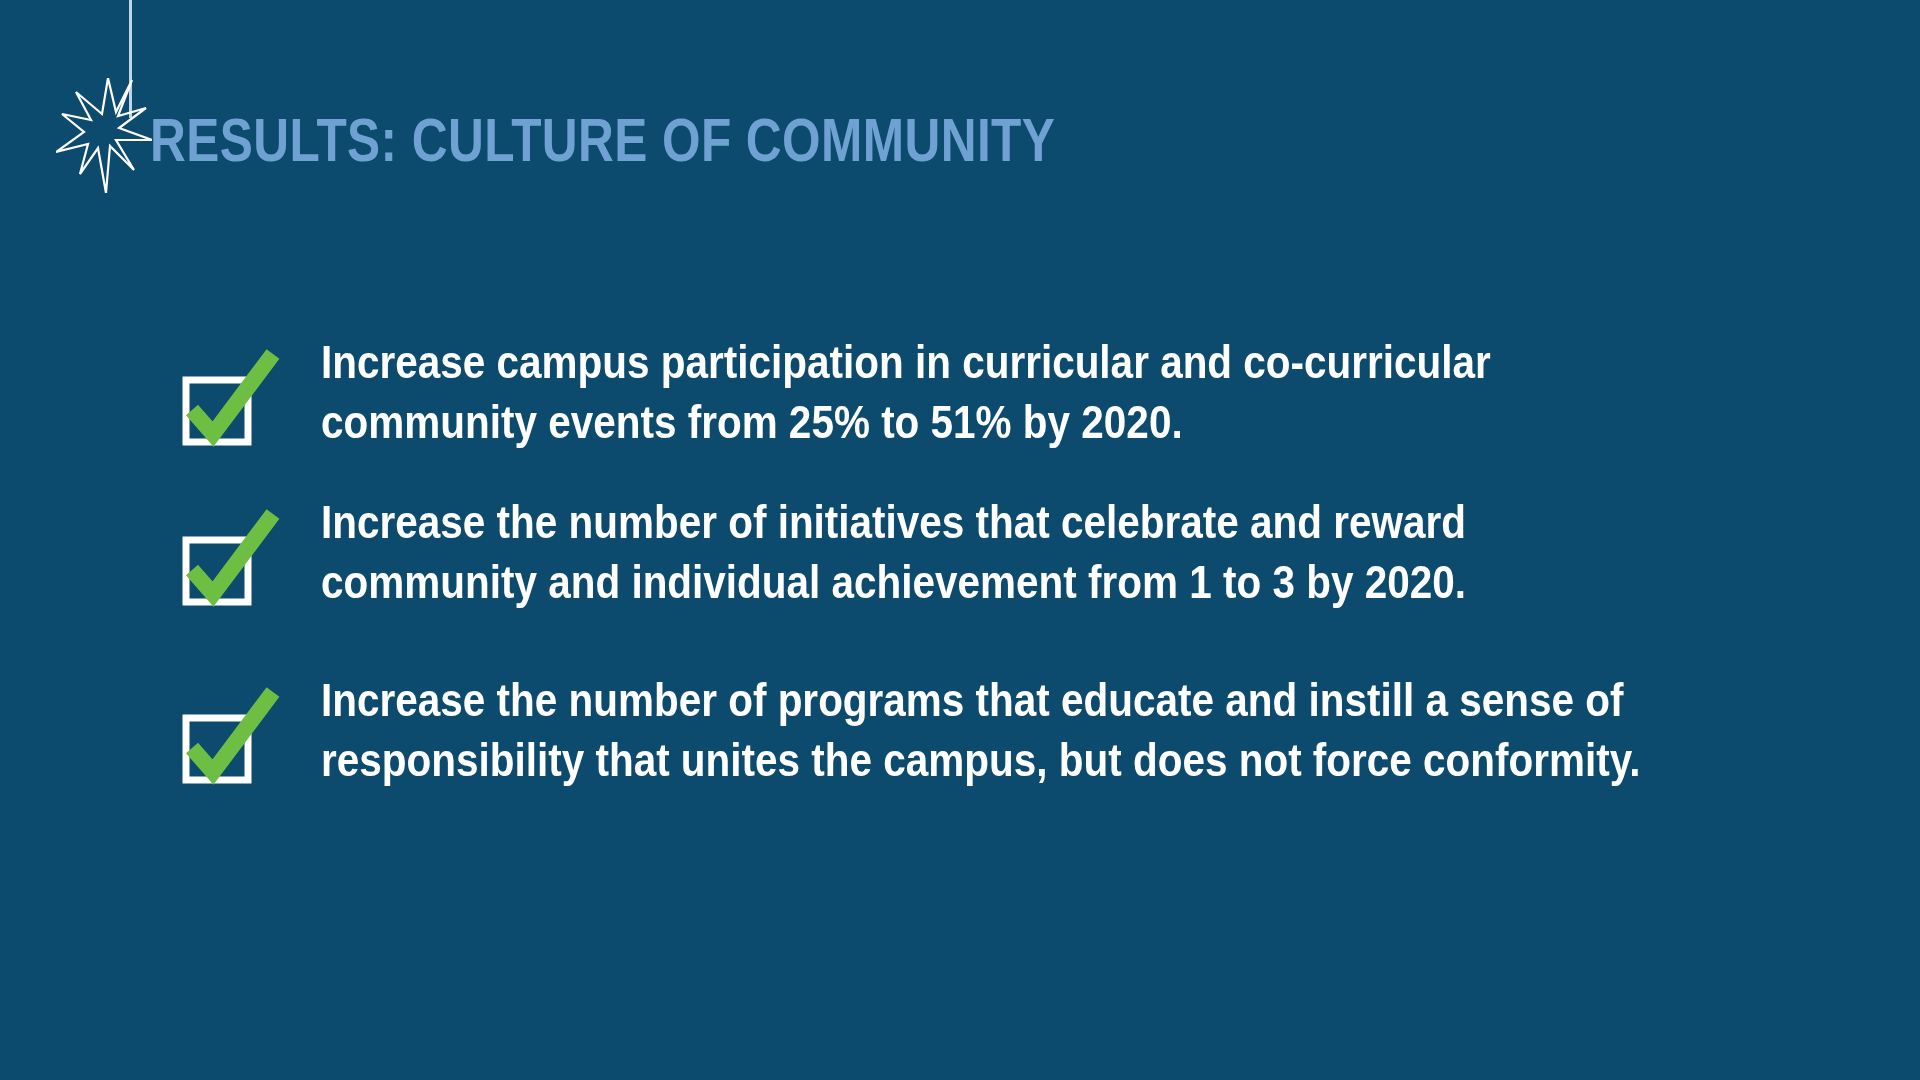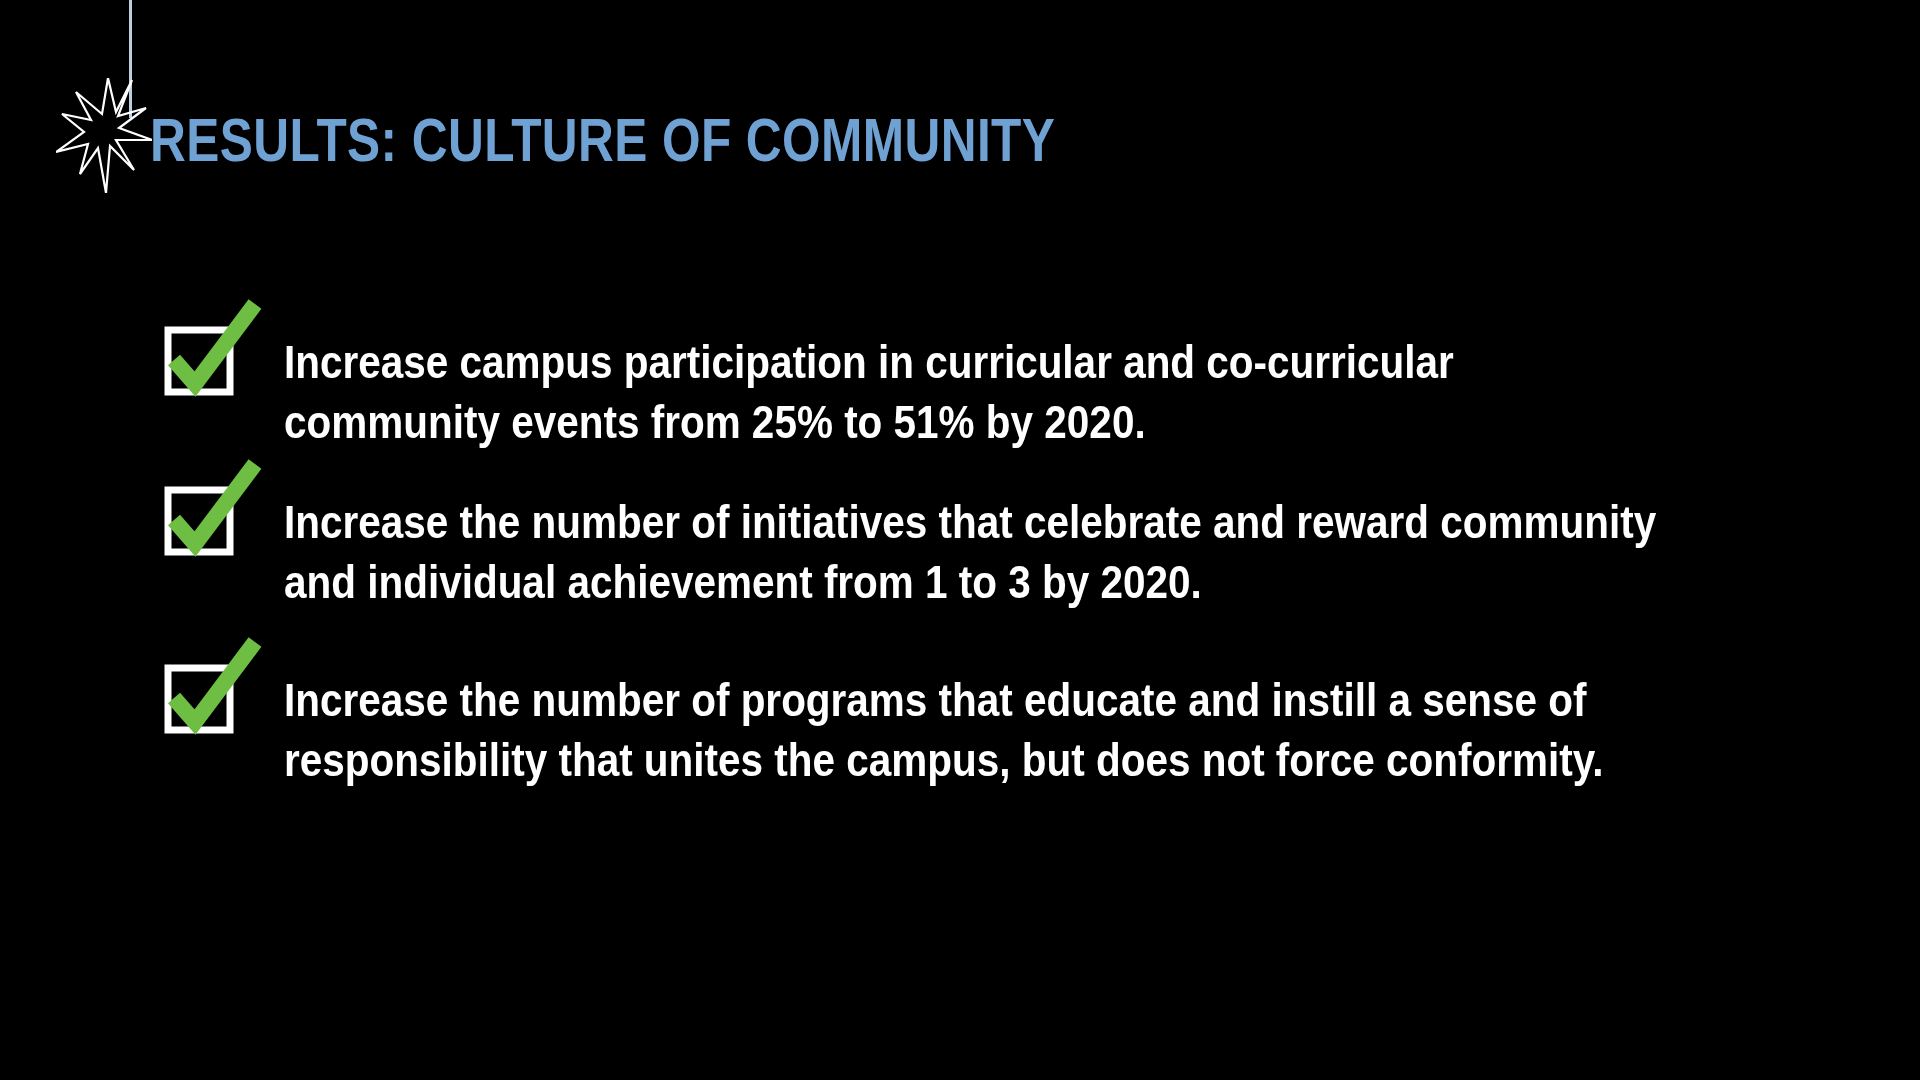--- a/index.html
+++ b/index.html
@@ -4,21 +4,21 @@
 <style>
   html, body {
     margin: 0;
     padding: 0;
     background: #0f5d99;
   }
   #slide {
     position: relative;
     width: 1920px;
     height: 1080px;
-    background: #000000;
+    background: #0c4a6e;
     overflow: hidden;
     font-family: "Liberation Sans", sans-serif;
   }
 
   
   .hang-line {
     position: absolute;
     left: 129px;
     top: 0;
     width: 3px;
@@ -54,24 +54,25 @@
 
   
   .bullets {
     position: absolute;
     left: 0;
     top: 0;
     width: 1920px;
   }
   .bullet {
     position: absolute;
-    left: 160px;
+    left: 178px;
     width: 1700px;
     display: flex;
-    align-items: flex-start;
+    align-items: flex-end;
+    gap: 19px;
   }
   .bullet[data-idx="0"] { top: 298px; }
   .bullet[data-idx="1"] { top: 458px; }
   .bullet[data-idx="2"] { top: 636px; }
 
   .checkbox {
     position: relative;
     flex: 0 0 auto;
     width: 112px;
     height: 104px;

